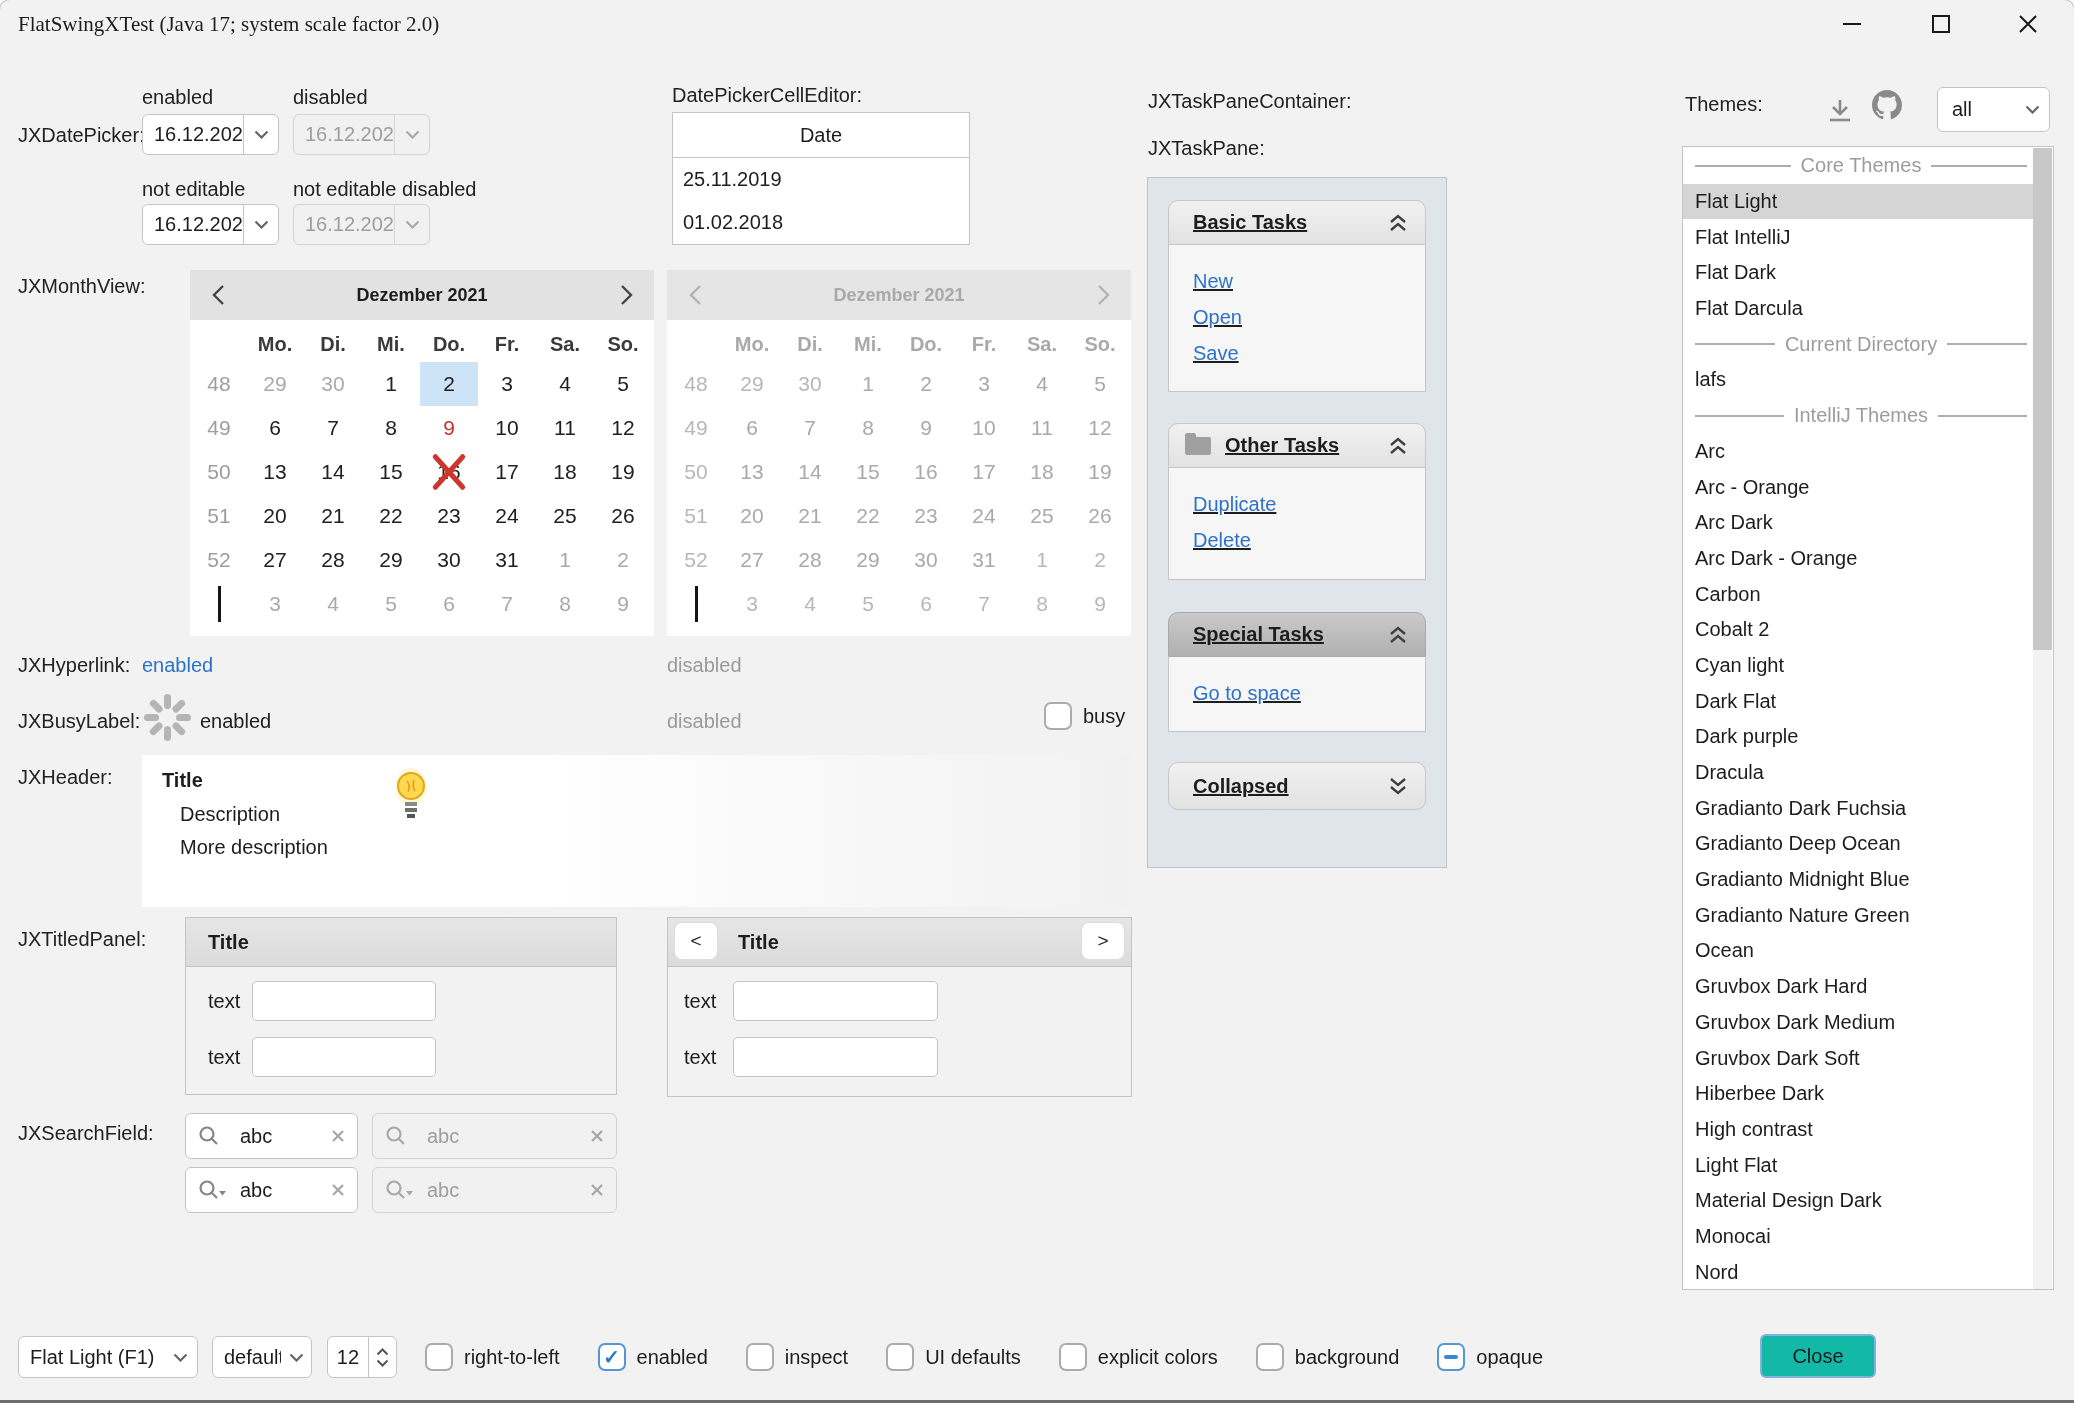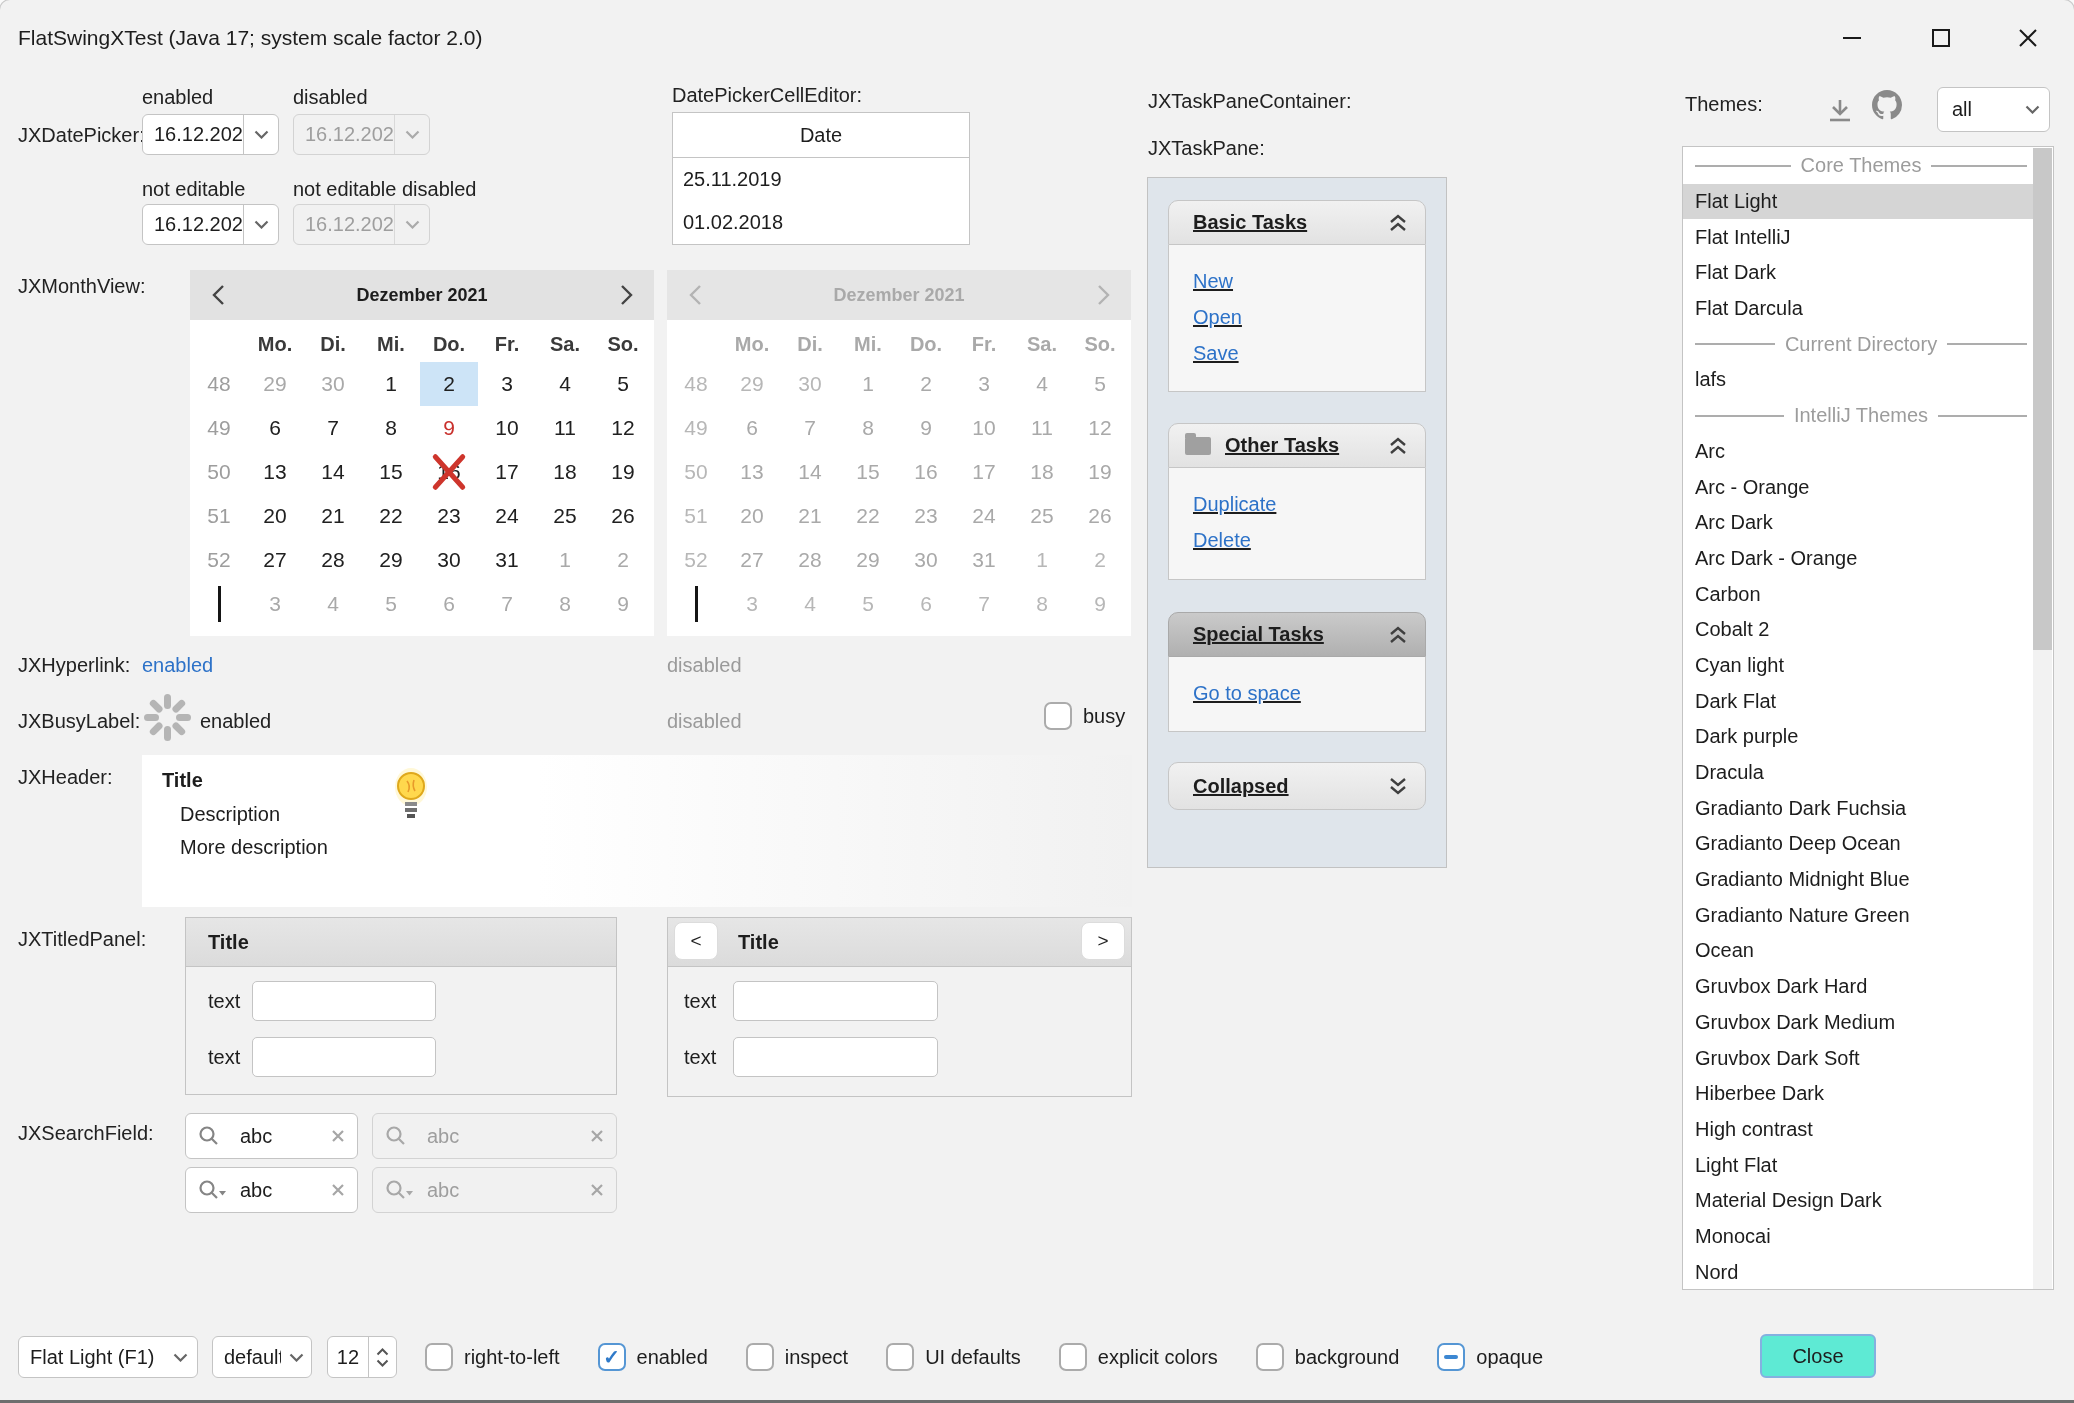--- a/index.html
+++ b/index.html
@@ -5,21 +5,21 @@
   html,body{margin:0;padding:0;background:#fafafa;}
   #app{position:relative;width:2074px;height:1403px;background:#f2f2f2;
        font-family:"Liberation Sans",sans-serif;font-size:20px;color:#1d1d1d;
        border-radius:10px 10px 0 0;overflow:hidden;box-shadow:0 0 0 1px #c9c9c9;}
   .abs{position:absolute;}
   .lbl{position:absolute;white-space:nowrap;color:#222;}
   .dis{color:#9a9a9a;}
   .link{color:#2d72c8;cursor:pointer;}
 
   
-  #titlebar{position:absolute;left:0;top:14px;width:100%;height:48px;}
+  #titlebar{position:absolute;left:0;top:0;width:100%;height:48px;font-family:Liberation Serif, serif;}
   #title{position:absolute;left:18px;top:0;line-height:48px;font-size:21px;}
   .winbtn{position:absolute;top:0;width:66px;height:48px;display:flex;align-items:center;justify-content:center;}
   #btn-min{left:1819px}#btn-max{left:1908px}#btn-close{left:1995px}
 
   
   .combo{position:absolute;display:flex;align-items:center;background:#fff;
          border:1px solid #c4c4c4;border-radius:6px;height:41px;box-sizing:border-box;}
   .combo .val{flex:1;padding-left:11px;white-space:nowrap;overflow:hidden;}
   .combo .arr{width:34px;align-self:stretch;display:flex;align-items:center;justify-content:center;}
   .combo.split .arr{border-left:1px solid #c4c4c4;}
@@ -133,21 +133,21 @@
   .spinbox .btns{width:28px;border-left:1px solid #c4c4c4;display:flex;flex-direction:column;align-items:center;justify-content:center;gap:3px;}
   .spinbox svg{width:13px;height:8px;fill:none;stroke:#555;stroke-width:2px;}
   #bb-checks{position:absolute;left:425px;top:1336px;height:42px;display:flex;align-items:center;gap:38px;}
   .bchk{display:flex;align-items:center;gap:11px;white-space:nowrap;}
   .cb{width:28px;height:28px;border:2px solid #ababab;border-radius:7px;background:#fff;box-sizing:border-box;
       display:flex;align-items:center;justify-content:center;}
   .cb.checked{border-color:#5596d4;}
   .cb.checked .mark{color:#2f7ac9;font-weight:bold;font-size:20px;line-height:1;}
   .cb.indeterminate{border-color:#5596d4;}
   .cb .dash{width:14px;height:4px;background:#3c87d2;border-radius:2px;}
-  #bb-close{position:absolute;left:1760px;top:1334px;width:116px;height:44px;background:#5eead4;
+  #bb-close{position:absolute;left:1760px;top:1334px;width:116px;height:44px;background:#14b8a6;
             border:2px solid #84b1e0;border-radius:6px;display:flex;align-items:center;justify-content:center;box-sizing:border-box;}
   #win-bottom{position:absolute;left:0;bottom:0;width:100%;height:3px;background:#6e6e6e;}
 </style>
 </head>
 <body>
 
 <div id="app">
 
   <div id="titlebar">
     <div id="title">FlatSwingXTest (Java 17;  system scale factor 2.0)</div>

